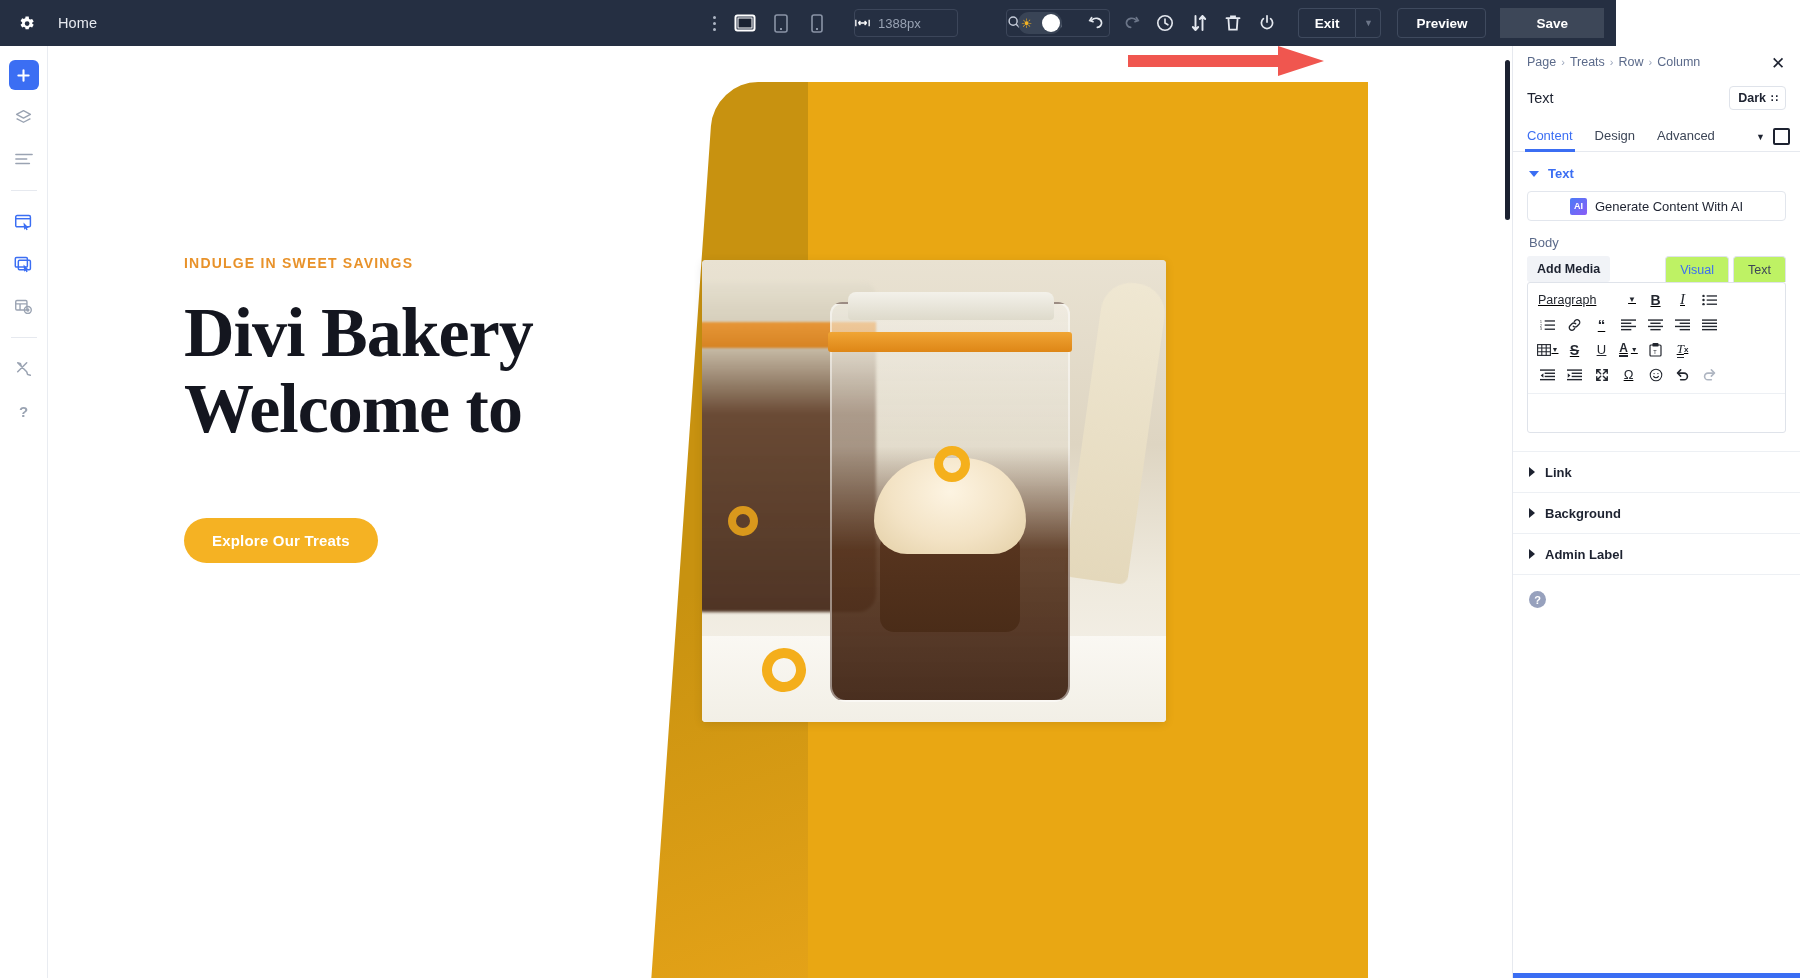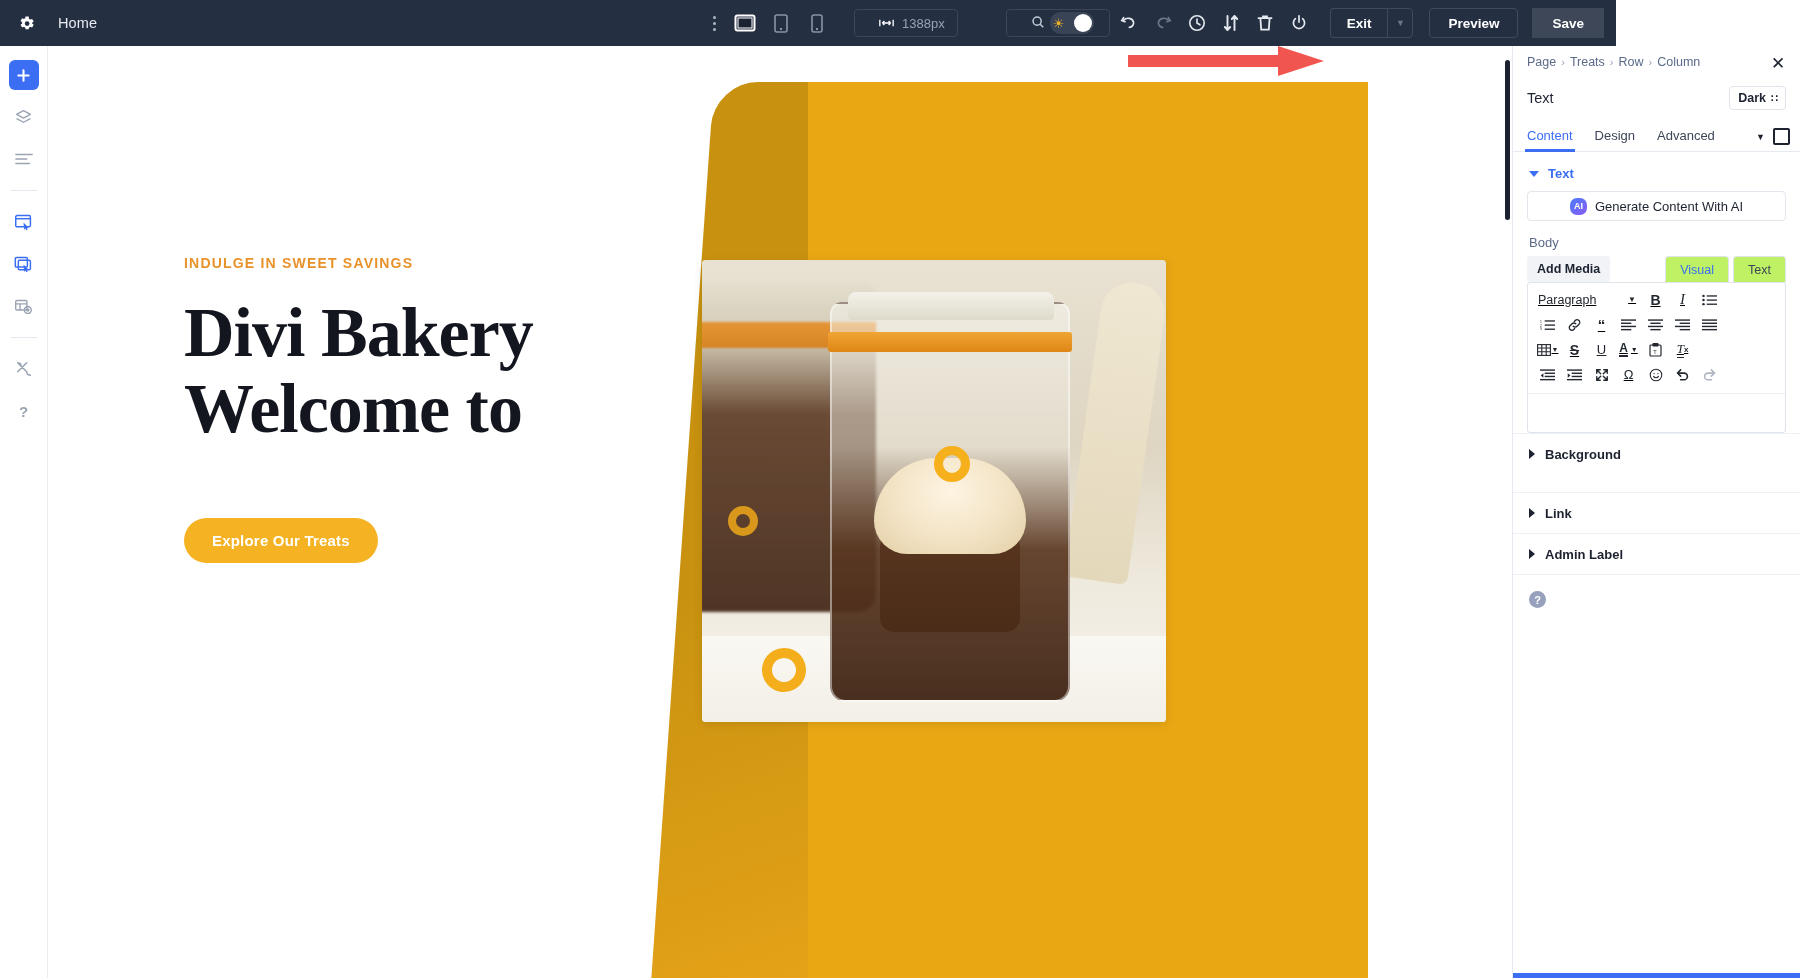--- a/index.html
+++ b/index.html
@@ -30,21 +30,21 @@
   .tb-dots { width: 16px; height: 24px; display: flex; flex-direction: column; align-items: center; justify-content: center; gap: 3px; }
   .tb-dots i { display:block; width: 3px; height: 3px; border-radius: 50%; background: #aeb6c4; }
   .dev-btn {
     width: 26px; height: 24px; display: flex; align-items: center; justify-content: center;
     border-radius: 3px;
   }
   .dev-desktop svg rect { stroke: #ffffff; }
   .zoomfield, .widthfield {
     height: 28px; border: 1px solid #3c465a; border-radius: 4px;
     display: flex; align-items: center; gap: 8px;
-    padding: 0 24px; color: #98a2b3; font-size: 13px;
+    padding: 0 0; color: #98a2b3; font-size: 13px;
   }
   .widthfield { margin-left: 14px; width: 104px; }
   .zoomfield { margin-left: 38px; width: 104px; }
 
   .tb-right {
     position: absolute; right: 12px; top: 0; height: 46px;
     display: flex; align-items: center; gap: 0px;
   }
   .toggle-pill {
     width: 44px; height: 22px; border-radius: 12px; background: #394456;
@@ -67,21 +67,21 @@
   .btn-exit-caret {
     height: 30px; width: 26px; border: 1px solid #3f4a5e; border-radius: 0 4px 4px 0;
     display: flex; align-items: center; justify-content: center; color: #6c7689; font-size: 9px;
   }
   .btn-preview {
     height: 30px; padding: 0 18px; border: 1px solid #3f4a5e; border-radius: 4px;
     display: flex; align-items: center; font-size: 13.5px; font-weight: bold;
     color: #ffffff; margin-left: 16px;
   }
   .btn-save {
-    height: 30px; padding: 0 20px; border-radius: 0; background: #3d4758;
+    height: 30px; padding: 0 36px; border-radius: 0; background: #3d4758;
     display: flex; align-items: center; font-size: 13.5px; font-weight: bold;
     color: #ffffff; margin-left: 14px;
   }
 
   
   .rail {
     position: absolute; top: 46px; left: 0; width: 48px; height: 932px;
     background: #ffffff; border-right: 1px solid #e9ecf1;
     display: flex; flex-direction: column; align-items: center;
     padding-top: 14px; gap: 12px;
@@ -268,21 +268,21 @@
   }
   .tri-dn { width:0;height:0;border-left:5px solid transparent;border-right:5px solid transparent;border-top:6px solid #3B6EF3; }
   .tri-rt { width:0;height:0;border-top:5px solid transparent;border-bottom:5px solid transparent;border-left:6px solid #1d2230; }
 
   .ai-btn {
     margin: 0 14px; height: 30px; border: 1px solid #e2e6ed; border-radius: 4px;
     display: flex; align-items: center; justify-content: center; gap: 8px;
     font-size: 13px; color: #1d2230;
   }
   .ai-badge {
-    width: 17px; height: 17px; border-radius: 7px;
+    width: 17px; height: 17px; border-radius: 2px;
     background: linear-gradient(135deg,#4a7bf7,#8b5cf6);
     color: #fff; font-size: 9px; font-weight: bold;
     display:flex; align-items:center; justify-content:center;
   }
 
   .lbl-body { padding: 14px 16px 6px 16px; font-size: 13px; color: #5b6a8a; }
   .ed-top { display: flex; align-items: center; padding: 0 14px; gap: 0; }
   .add-media {
     height: 26px; padding: 0 10px; background: #f1f3f7; border-radius: 3px;
     display: flex; align-items: center; font-size: 12.5px; font-weight: bold; color: #1d2230;
@@ -731,28 +731,28 @@
               <path d="M12.5 5.5H6.3a3.6 3.6 0 0 0 0 7.2H10"></path>
               <path d="M10 2l3.4 3.4L10 8.8" stroke-linejoin="round"></path>
             </svg>
         </div>
       </div>
 
     </div>
     <div class="ed-body"></div>
   </div>
 
+  <div class="acc-item acc-first">
+    <span class="tri-rt"></span>
+    <span>Link</span>
+  </div>
   <div class="acc-item">
     <span class="tri-rt"></span>
     <span>Background</span>
   </div>
-  <div class="acc-item acc-first">
-    <span class="tri-rt"></span>
-    <span>Link</span>
-  </div>
   <div class="acc-item">
     <span class="tri-rt"></span>
     <span>Admin Label</span>
   </div>
 
   <div class="help-zone">
     <div class="help-circle">?</div>
   </div>
 
   <div class="pn-bottombar"></div>

